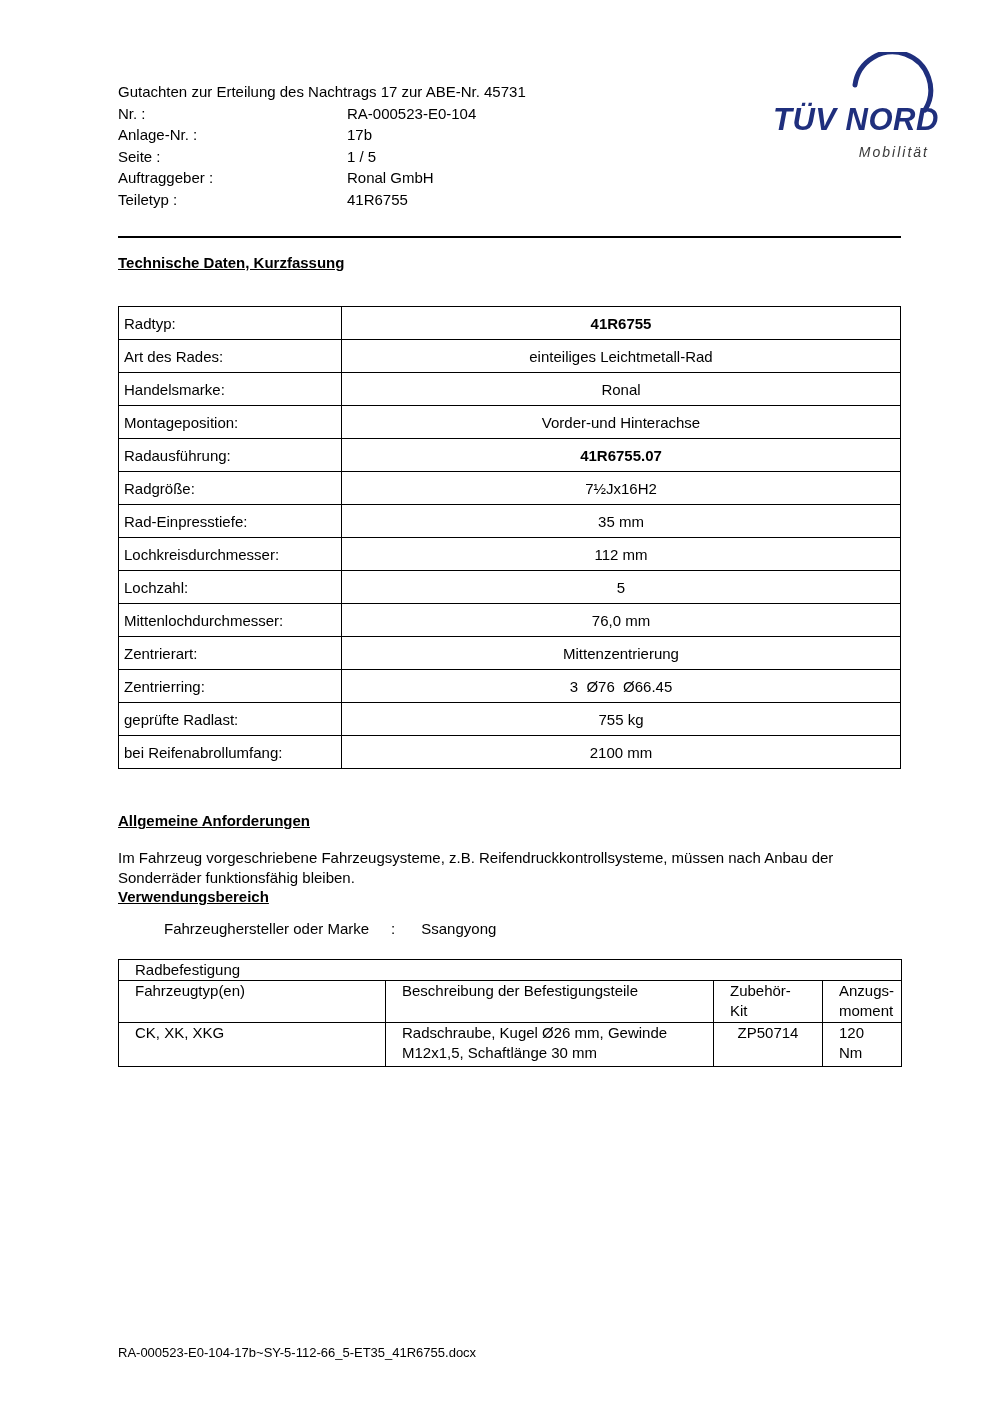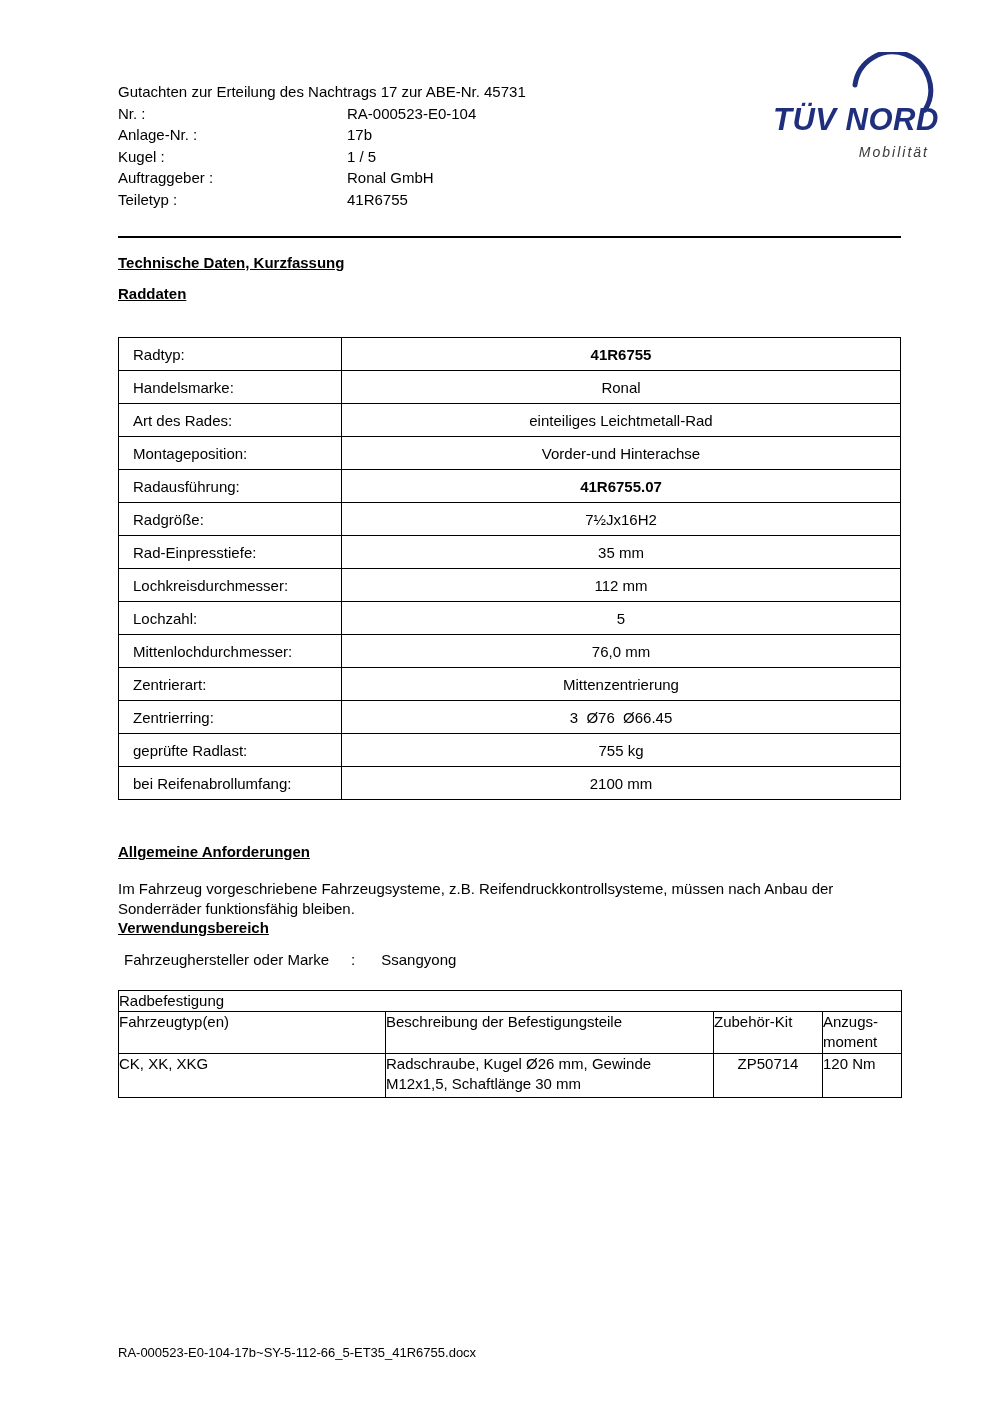--- a/index.html
+++ b/index.html
@@ -70,45 +70,45 @@
 
   
   table.raddaten {
     border-collapse: collapse;
     width: 100%;
     margin-top: 34px;
   }
   table.raddaten td {
     border: 1px solid #000;
     height: 33px;
-    padding: 2px 14px;
+    padding: 2px 5px;
     vertical-align: middle;
   }
   table.raddaten td.lbl { width: 223px; text-align: left; }
   table.raddaten td.val { text-align: center; white-space: pre-wrap; }
   .b { font-weight: bold; }
 
   
   .para { margin-top: 18px; line-height: 19.5px; }
   .marke-row { margin-top: 14px; display: flex; }
-  .marke-label { padding-left: 6px; }
+  .marke-label { padding-left: 6px; margin-left: 40px; }
   .marke-colon { margin-left: 22px; }
   .marke-value { margin-left: 26px; }
 
   
   table.befestigung {
     border-collapse: collapse;
     width: 100%;
     margin-top: 22px;
     table-layout: fixed;
   }
   table.befestigung th,
   table.befestigung td {
     border: 1px solid #000;
-    padding: 0 0;
+    padding: 0 16px;
     text-align: left;
     font-weight: normal;
     vertical-align: top;
     line-height: 19.5px;
   }
   table.befestigung tr.title-row td { height: 21px; }
   table.befestigung tr.head-row th { height: 42px; }
   table.befestigung tr.data-row td { height: 44px; }
   table.befestigung .center { text-align: center; }
 
@@ -140,51 +140,50 @@
 
       <div class="hdr-row">
         <span class="hdr-label">Nr. :</span>
         <span>RA-000523-E0-104</span>
       </div>
       <div class="hdr-row">
         <span class="hdr-label">Anlage-Nr. :</span>
         <span>17b</span>
       </div>
       <div class="hdr-row">
-        <span class="hdr-label">Kugel :</span>
+        <span class="hdr-label">Seite :</span>
         <span>1 / 5</span>
       </div>
       <div class="hdr-row">
         <span class="hdr-label">Auftraggeber :</span>
         <span>Ronal GmbH</span>
       </div>
       <div class="hdr-row">
         <span class="hdr-label">Teiletyp :</span>
         <span>41R6755</span>
       </div>
     </div>
 
     <div class="rule"></div>
 
     <div class="heading h-tech">Technische Daten, Kurzfassung</div>
-    <div class="heading h-rad">Raddaten</div>
 
     <table class="raddaten">
       <tbody>
         <tr>
           <td class="lbl">Radtyp:</td>
           <td class="val b">41R6755</td>
         </tr>
         <tr>
+          <td class="lbl">Art des Rades:</td>
+          <td class="val">einteiliges Leichtmetall-Rad</td>
+        </tr>
+        <tr>
           <td class="lbl">Handelsmarke:</td>
           <td class="val">Ronal</td>
-        </tr>
-        <tr>
-          <td class="lbl">Art des Rades:</td>
-          <td class="val">einteiliges Leichtmetall-Rad</td>
         </tr>
         <tr>
           <td class="lbl">Montageposition:</td>
           <td class="val">Vorder-und Hinterachse</td>
         </tr>
         <tr>
           <td class="lbl">Radausführung:</td>
           <td class="val b">41R6755.07</td>
         </tr>
         <tr>

